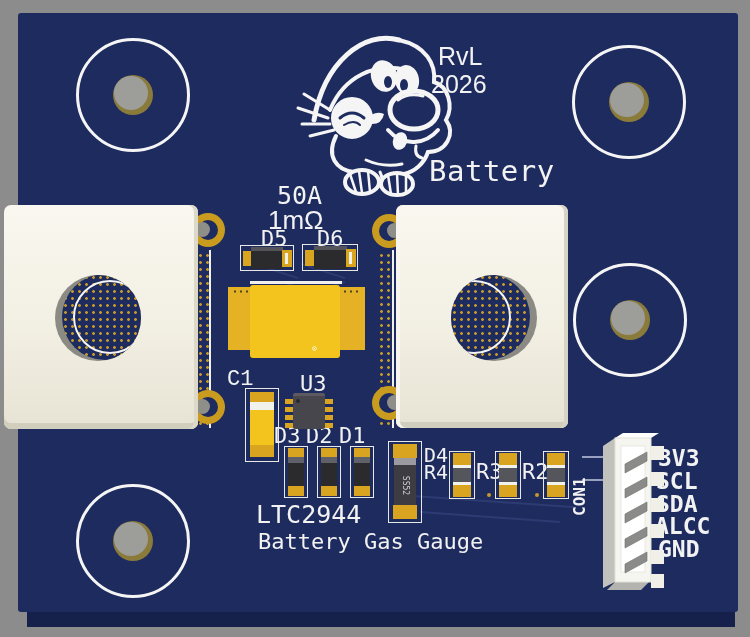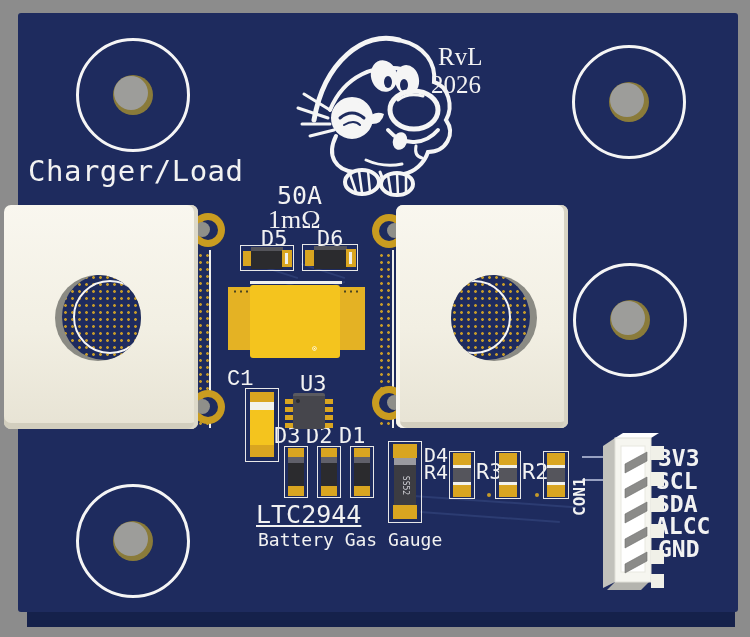--- a/index.html
+++ b/index.html
@@ -1,20 +1,20 @@
 <!DOCTYPE html>
 <html><head>
 <meta charset="utf-8">
 <style>
   html,body{margin:0;padding:0;}
   #stage{position:relative;width:750px;height:637px;background:#8c8c8c;overflow:hidden;
          font-family:"DejaVu Sans Mono",monospace;}
   .abs{position:absolute;box-sizing:border-box;}
   .silk{color:#f2f2f2;white-space:nowrap;font-family:"DejaVu Sans Mono",monospace;line-height:1;}
-  .serif{font-family:Liberation Serif, serif;}
+  .serif{font-family:Liberation Sans, sans-serif;}
   .pad{background:#d9a520;}
   .brightpad{background:#e4b224;}
   .outline{border:1.5px solid #e8e8e8;background:transparent;}
   .dots{background-image:radial-gradient(#c59a2a 1.3px,transparent 1.5px);background-size:7px 7px;}
   .ring{border:3px solid #f5f5f5;border-radius:50%;background:transparent;}
   .circ{border-radius:50%;}
   .trace{background:#2c3c72;height:2px;}
   .vline{background:#f0f0ee;width:2px;}
 </style>
 </head>
@@ -98,38 +98,38 @@
       <path d="M132,128 C128,140 118,148 108,150" stroke-width="4"></path>
       <path d="M70,136 Q88,144 106,140" stroke-width="3"></path>
       <ellipse cx="66" cy="158" rx="17" ry="12" fill="#1e2b5e" stroke-width="4"></ellipse>
       <path d="M54,150 L60,168 M63,147 L66,169 M72,147 L74,168" stroke-width="2.5"></path>
       <ellipse cx="101" cy="160" rx="16" ry="11" fill="#1e2b5e" stroke-width="4"></ellipse>
       <path d="M92,151 L95,170 M101,149 L102,171 M110,151 L110,169" stroke-width="2.5"></path>
       <path d="M84,148 q4,8 0,14" stroke-width="3"></path>
     </g>
   </svg>
 
-  <div class="abs silk" style="left:28px;top:157px;font-size:29px;letter-spacing:0.5px;">Charger/Load</div>
+  <div class="abs silk" style="left:429px;top:157px;font-size:29px;letter-spacing:0.5px;">Battery</div>
   <div class="abs silk" style="left:277px;top:183px;font-size:25px;">50A</div>
   <div class="abs silk serif" style="left:268px;top:207px;font-size:26px;">1mΩ</div>
   <div class="abs silk serif" style="left:438px;top:44px;font-size:25px;">RvL</div>
   <div class="abs silk serif" style="left:431px;top:72px;font-size:25px;">2026</div>
   <div class="abs silk" style="left:261px;top:228px;font-size:22px;">D5</div>
   <div class="abs silk" style="left:317px;top:228px;font-size:22px;">D6</div>
   <div class="abs silk" style="left:227px;top:369px;font-size:22px;font-family:Liberation Mono, monospace;">C1</div>
   <div class="abs silk" style="left:300px;top:373px;font-size:22px;">U3</div>
   <div class="abs silk" style="left:274px;top:425px;font-size:22px;">D3</div>
   <div class="abs silk" style="left:306px;top:425px;font-size:22px;text-align:right;">D2</div>
   <div class="abs silk" style="left:339px;top:425px;font-size:22px;">D1</div>
   <div class="abs silk" style="left:424px;top:445px;font-size:20px;">D4</div>
   <div class="abs silk" style="left:424px;top:462px;font-size:20px;">R4</div>
   <div class="abs silk" style="left:476px;top:461px;font-size:22px;">R3</div>
   <div class="abs silk" style="left:522px;top:461px;font-size:22px;">R2</div>
-  <div class="abs silk" style="left:256px;top:502px;font-size:25px;text-decoration:underline;">LTC2944</div>
-  <div class="abs silk" style="left:258px;top:531px;font-size:18px;">Battery Gas Gauge</div>
+  <div class="abs silk" style="left:256px;top:502px;font-size:25px;">LTC2944</div>
+  <div class="abs silk" style="left:258px;top:531px;font-size:22px;">Battery Gas Gauge</div>
   <div class="abs silk" style="left:572px;top:452px;height:64px;font-size:16px;font-weight:bold;writing-mode:vertical-rl;transform:rotate(180deg);">CON1</div>
 
   <div class="abs" style="left:224px;top:278px;width:150px;height:86px;">
     <div class="abs" style="left:26px;top:3px;width:92px;height:3px;background:#f0f0ee;"></div>
     <div class="abs brightpad" style="left:4px;top:9px;width:26px;height:63px;"></div>
     <div class="abs brightpad" style="left:114px;top:9px;width:27px;height:63px;"></div>
     <div class="abs" style="left:8px;top:11px;width:18px;height:5px;background-image:radial-gradient(#4a4420 1.2px,transparent 1.4px);background-size:6px 5px;"></div>
     <div class="abs" style="left:118px;top:11px;width:18px;height:5px;background-image:radial-gradient(#4a4420 1.2px,transparent 1.4px);background-size:6px 5px;"></div>
     <div class="abs" style="left:26px;top:7px;width:90px;height:73px;background:#f4c41e;border-radius:3px;">
       <span class="abs" style="left:62px;top:60px;font-size:8px;color:#ffffff;line-height:1;">⊙</span>

